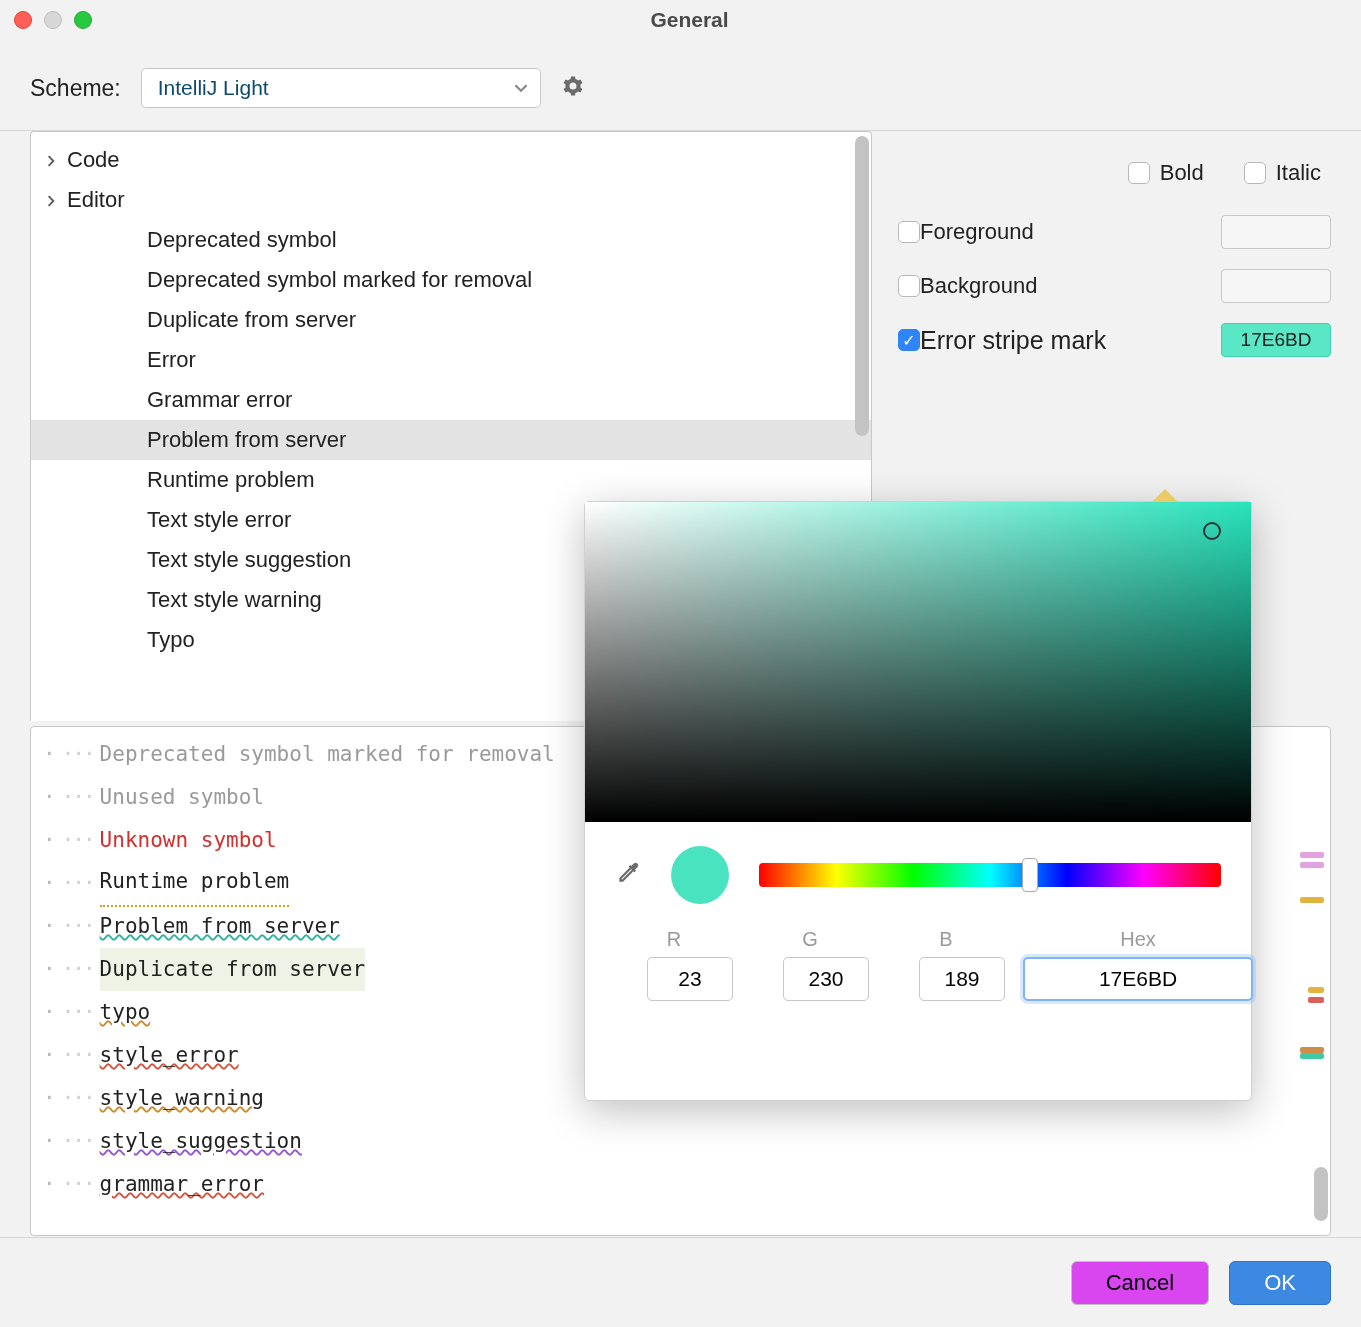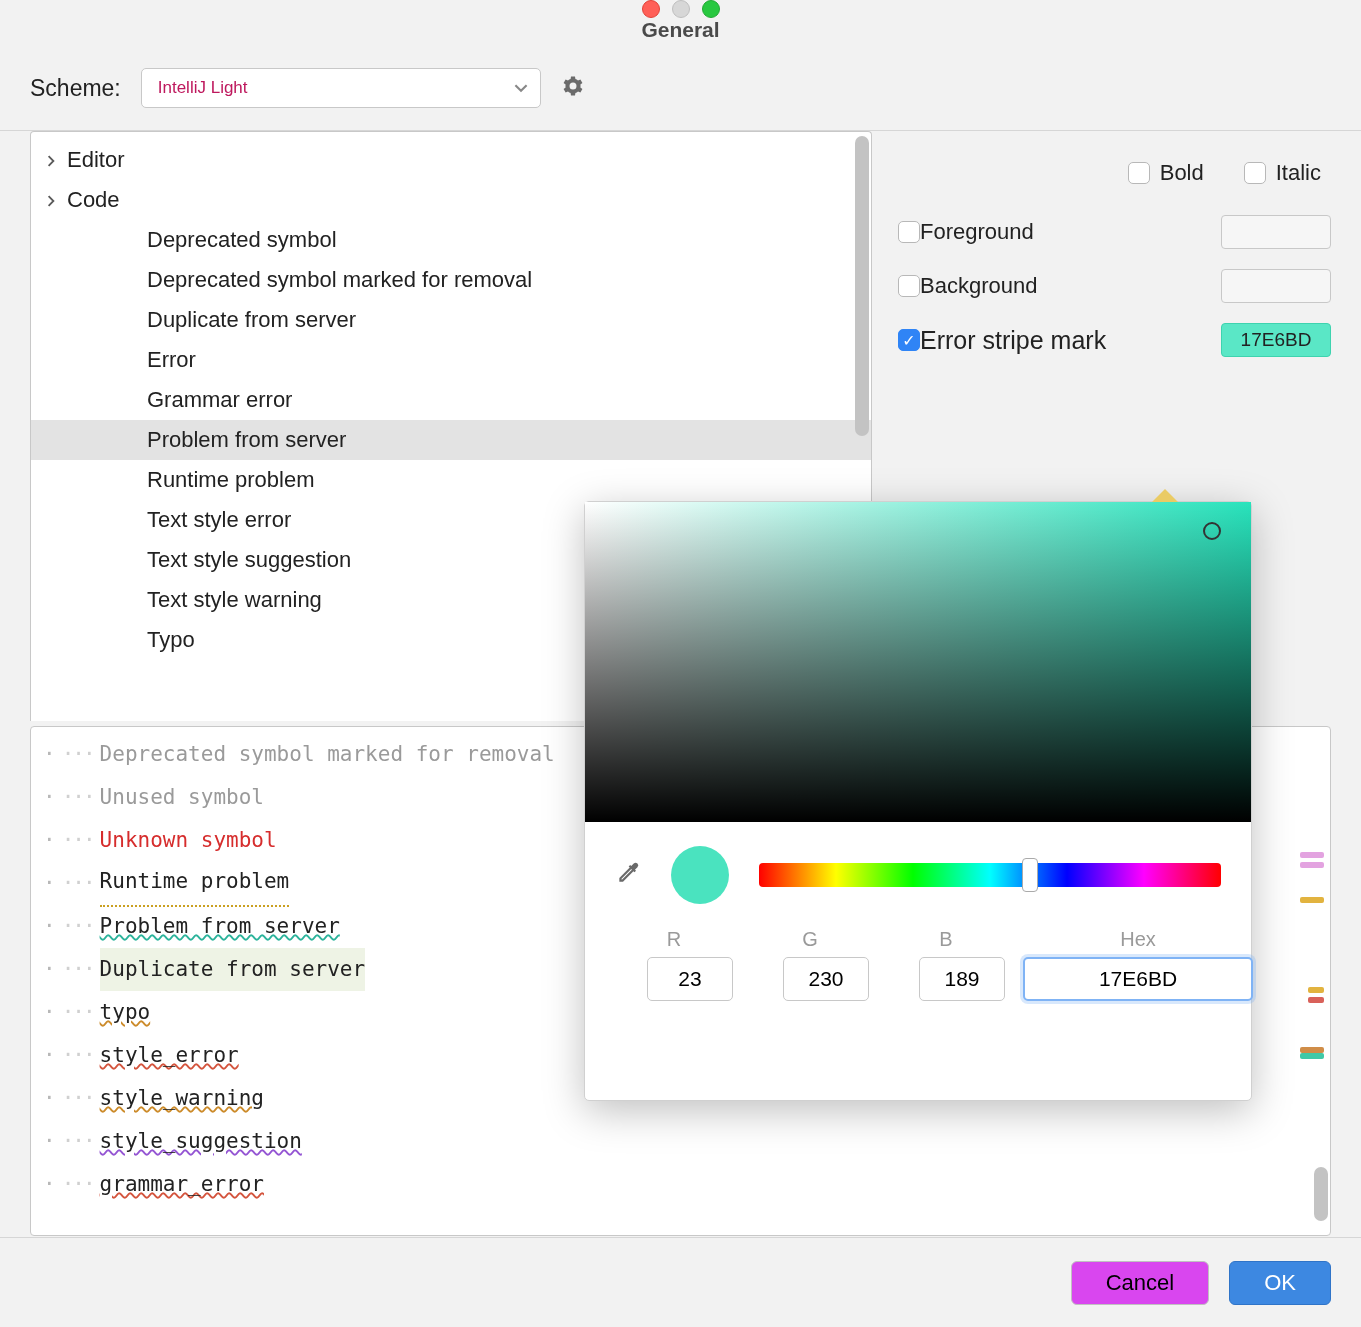--- a/index.html
+++ b/index.html
@@ -9,33 +9,33 @@
     font-size: 20px;
     background: #f2f2f2;
     color: #222;
     width: 1361px;
     height: 1327px;
     position: relative;
     overflow: hidden;
   }
 
   
-  .titlebar { height: 40px; display:flex; align-items:center; padding:0 14px;flex-direction:column; }
+  .titlebar { height: 40px; display:flex; align-items:center; padding:0 14px; }
   .traffic { display:flex; gap:12px; }
   .traffic .tl { width:18px; height:18px; border-radius:50%; }
   .tl-close { background:#ff5f57; border:1px solid #e24238; }
   .tl-min   { background:#d7d7d7; border:1px solid #bfbfbf; }
   .tl-max   { background:#28c840; border:1px solid #23a934; }
   .titlebar .title { flex:1; text-align:center; font-weight:600; font-size:21px; color:#4a4a4a; }
 
   
   .scheme-row { display:flex; align-items:center; gap:20px; padding:28px 30px 22px 30px; border-bottom:1px solid #d6d6d6; }
   .scheme-row label { font-size:23px; }
   .scheme-select { display:flex; align-items:center; justify-content:space-between; width:400px; height:40px; padding:0 12px 0 16px; background:#fff; border:1px solid #c8c8c8; border-radius:5px; cursor:pointer; }
-  .scheme-select .text { color:#be185d; font-size:17px; }
+  .scheme-select .text { color:#0c4a6e; font-size:21px; }
   .scheme-select .chev { color:#888; }
   .gear-btn { color:#6b6b6b; cursor:pointer; }
 
   
   .body-area { position:relative; display:flex; padding:0 30px; height: 895px; }
 
   
   .tree-panel { width: 842px; background:#fff; border:1px solid #c8c8c8; border-radius:4px 4px 0 0; border-bottom:0; height:590px; position:relative; overflow:hidden; }
   .tree { padding:8px 0 8px 0; }
   .tree-row { display:flex; align-items:center; height:40px; padding-left:14px; font-size:22px; cursor:default; }
@@ -142,27 +142,27 @@
 </div>
 
 <div class="body-area">
 
   <div class="tree-panel">
     <div class="tree" id="tree">
         <div class="tree-row indent-0" style="padding-left: 14px;">
           <span class="arrow"><svg width="12" height="12" viewBox="0 0 10 10">
               <path d="M3 1l4 4-4 4" fill="none" stroke="#5a5a5a" stroke-width="1.5"></path>
             </svg></span>
-          <span>Editor</span>
+          <span>Code</span>
         </div>
         <div class="tree-row indent-0" style="padding-left: 14px;">
           <span class="arrow"><svg width="12" height="12" viewBox="0 0 10 10">
               <path d="M3 1l4 4-4 4" fill="none" stroke="#5a5a5a" stroke-width="1.5"></path>
             </svg></span>
-          <span>Code</span>
+          <span>Editor</span>
         </div>
         <div class="tree-row indent-2">
           <span class="arrow"></span>
           <span>Deprecated symbol</span>
         </div>
         <div class="tree-row indent-2">
           <span class="arrow"></span>
           <span>Deprecated symbol marked for removal</span>
         </div>
         <div class="tree-row indent-2">

